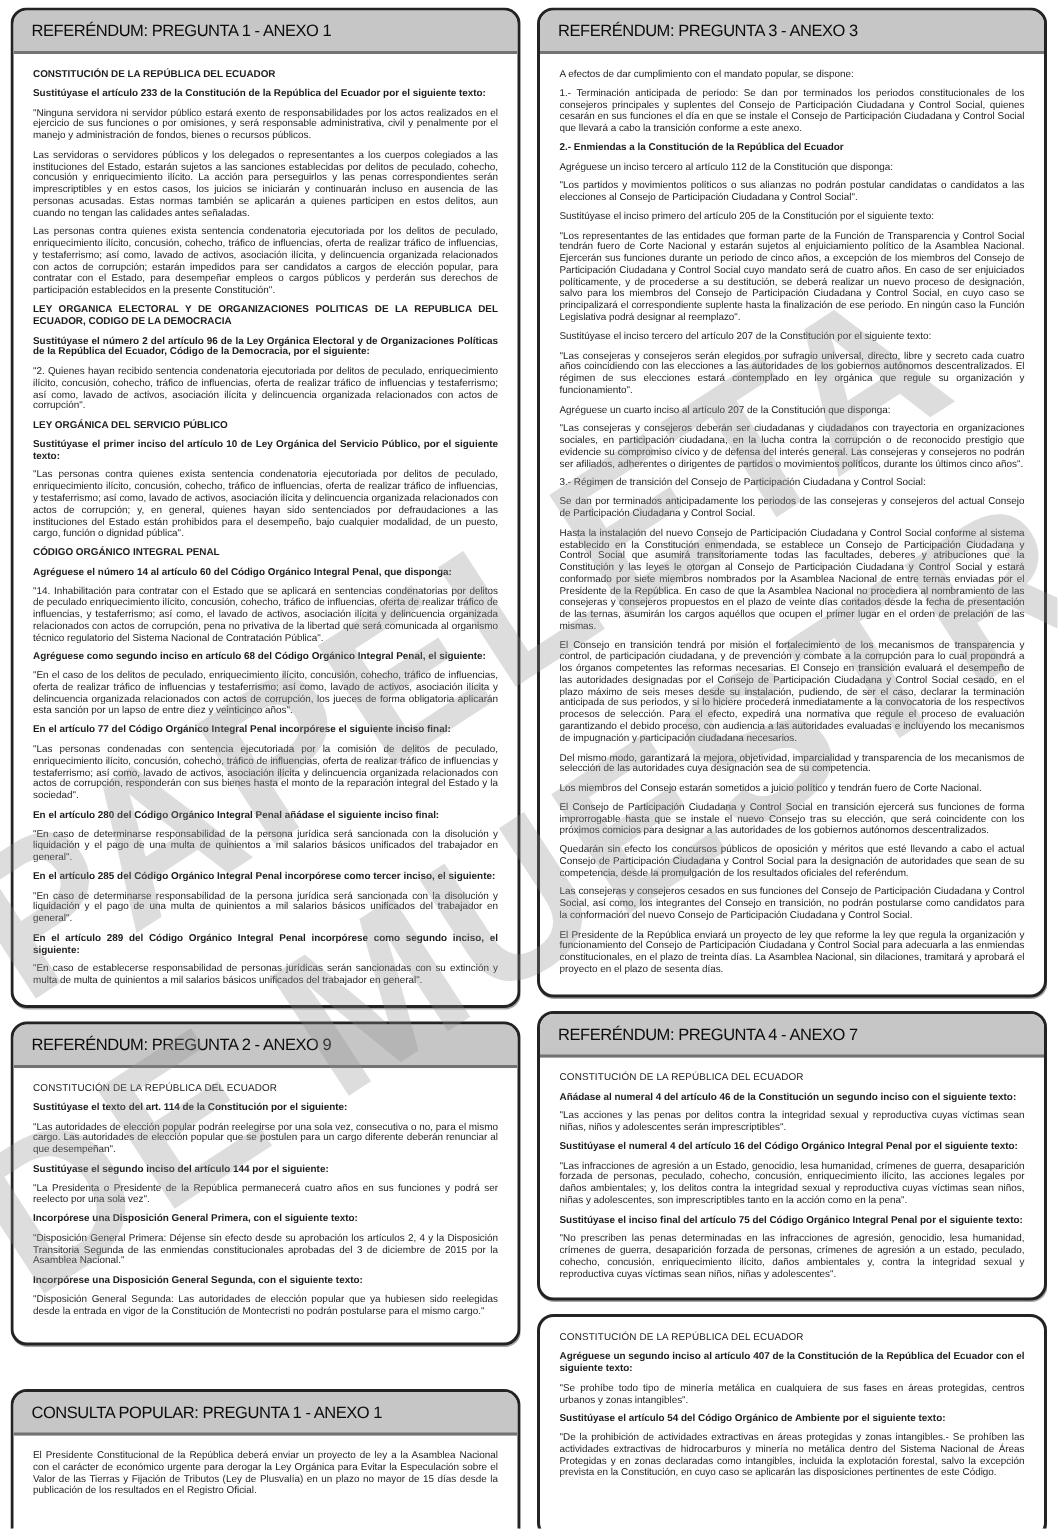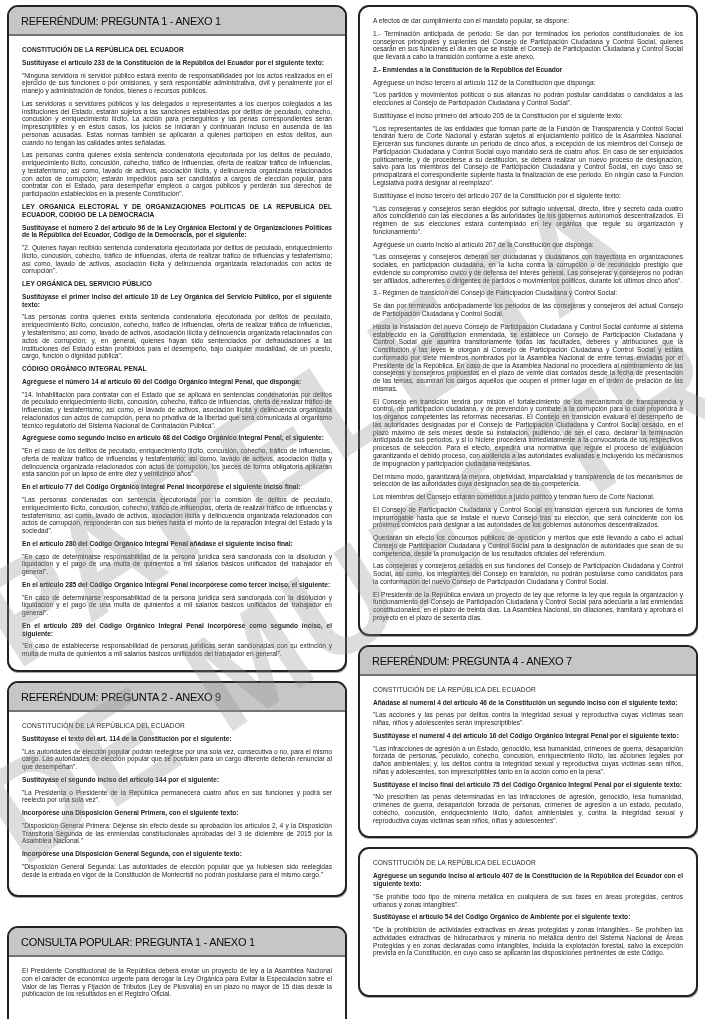--- a/index.html
+++ b/index.html
@@ -93,20 +93,21 @@
       </section>
       <section class="box consulta-box">
         <div class="box-title">CONSULTA POPULAR: PREGUNTA 1 - ANEXO 1</div>
         <div class="box-body">
           <p class="blk normal">El Presidente Constitucional de la República deberá enviar un proyecto de ley a la Asamblea Nacional con el carácter de económico urgente para derogar la Ley Orgánica para Evitar la Especulación sobre el Valor de las Tierras y Fijación de Tributos (Ley de Plusvalía) en un plazo no mayor de 15 días desde la publicación de los resultados en el Registro Oficial.</p>
         </div>
       </section>
     </div>
   <div class="col" id="col-right">
       <section class="box">
+        <div class="box-title">REFERÉNDUM: PREGUNTA 3 - ANEXO 3</div>
         <div class="box-body">
           <p class="blk normal">A efectos de dar cumplimiento con el mandato popular, se dispone:</p>
           <p class="blk normal">1.- Terminación anticipada de periodo: Se dan por terminados los periodos constitucionales de los consejeros principales y suplentes del Consejo de Participación Ciudadana y Control Social, quienes cesarán en sus funciones el día en que se instale el Consejo de Participación Ciudadana y Control Social que llevará a cabo la transición conforme a este anexo.</p>
           <p class="blk bold">2.- Enmiendas a la Constitución de la República del Ecuador</p>
           <p class="blk normal">Agréguese un inciso tercero al artículo 112 de la Constitución que disponga:</p>
           <p class="blk normal">"Los partidos y movimientos políticos o sus alianzas no podrán postular candidatas o candidatos a las elecciones al Consejo de Participación Ciudadana y Control Social".</p>
           <p class="blk normal">Sustitúyase el inciso primero del artículo 205 de la Constitución por el siguiente texto:</p>
           <p class="blk normal">"Los representantes de las entidades que forman parte de la Función de Transparencia y Control Social tendrán fuero de Corte Nacional y estarán sujetos al enjuiciamiento político de la Asamblea Nacional. Ejercerán sus funciones durante un periodo de cinco años, a excepción de los miembros del Consejo de Participación Ciudadana y Control Social cuyo mandato será de cuatro años. En caso de ser enjuiciados políticamente, y de procederse a su destitución, se deberá realizar un nuevo proceso de designación, salvo para los miembros del Consejo de Participación Ciudadana y Control Social, en cuyo caso se principalizará el correspondiente suplente hasta la finalización de ese periodo. En ningún caso la Función Legislativa podrá designar al reemplazo".</p>
           <p class="blk normal">Sustitúyase el inciso tercero del artículo 207 de la Constitución por el siguiente texto:</p>
           <p class="blk normal">"Las consejeras y consejeros serán elegidos por sufragio universal, directo, libre y secreto cada cuatro años coincidiendo con las elecciones a las autoridades de los gobiernos autónomos descentralizados. El régimen de sus elecciones estará contemplado en ley orgánica que regule su organización y funcionamiento".</p>

